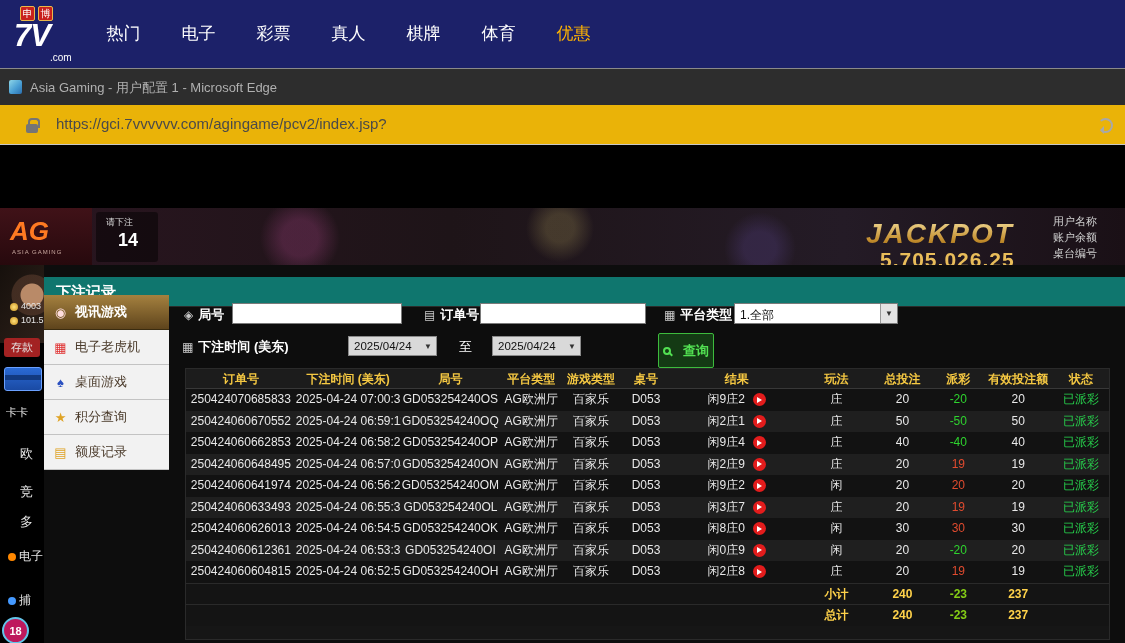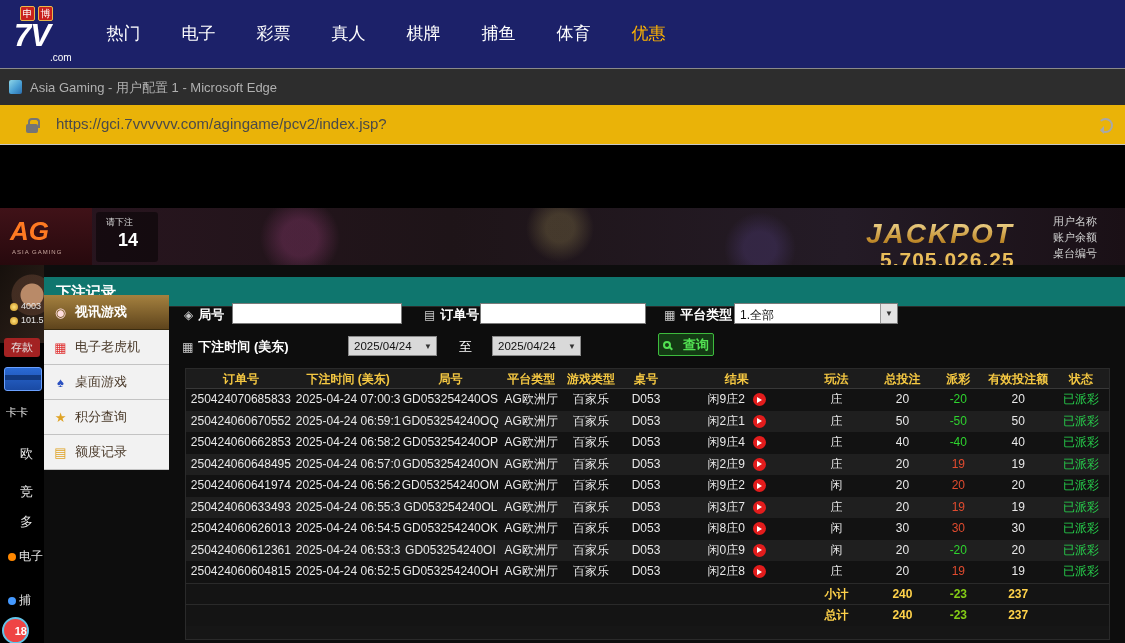--- a/index.html
+++ b/index.html
@@ -55,22 +55,22 @@
       linear-gradient(120deg,#16100c,#2e211a); }
   .frag { position:absolute; color:#e6e6e6; white-space:nowrap; }
   .coin { display:inline-block; width:8px; height:8px; border-radius:50%; background:radial-gradient(#ffe07a,#c89020); margin-right:3px; vertical-align:middle; }
   .dot-orange { display:inline-block; width:8px; height:8px; border-radius:50%; background:#f80; margin-right:3px; vertical-align:middle; }
   .dot-blue { display:inline-block; width:8px; height:8px; border-radius:50%; background:#49f; margin-right:3px; vertical-align:middle; }
   #frag-deposit { left:4px; top:193px; background:#a32222; border-radius:3px; padding:2px 7px; font-size:11px; }
   #frag-card { position:absolute; left:4px; top:222px; width:38px; height:24px; border-radius:3px;
     background:linear-gradient(#2a6ad4,#1a4aa4); border:1px solid #6aa0ff; }
   #frag-card::after { content:''; position:absolute; left:0; top:7px; width:100%; height:5px; background:#123a80; }
   #frag-badge18 { position:absolute; left:2px; top:472px; width:27px; height:27px; border-radius:50%;
-    background:#ef4444; border:2px solid #63c3e8; color:#fff; font-size:11px; font-weight:bold;
-    text-align:right; line-height:24px; }
+    background:#be185d; border:2px solid #63c3e8; color:#fff; font-size:11px; font-weight:bold;
+    text-align:center; line-height:24px; }
   
   #modal { position:absolute; left:44px; top:265px; width:1081px; height:378px; background:#0d0d0d; z-index:10; }
   #modal-titlebar { position:absolute; left:0; top:12px; width:1081px; height:30px; background:#0f766e; border-bottom:1px solid #2b2b2b; }
   #modal-title { position:absolute; left:12px; top:6px; font-size:15px; font-weight:bold; color:#fff; }
   
   #msidebar { position:absolute; left:0; top:30px; width:125px; }
   .side-item { height:35px; background:#f2f2f2; border-bottom:1px solid #c3c3c3; display:flex; align-items:center;
     gap:7px; padding-left:9px; font-size:13px; color:#4a3a2a; cursor:pointer; }
   .side-item.active { background:linear-gradient(180deg,#a5813f,#5e441c); color:#fff; font-weight:bold; border-bottom:1px solid #3a2c10; }
   .side-ico { width:15px; text-align:center; font-size:13px; }
@@ -84,21 +84,21 @@
   #f-order-input { left:436px; top:38px; width:166px; }
   #f-platform { position:absolute; left:690px; top:38px; width:164px; height:21px; background:#fff; border:1px solid #7a7a7a; cursor:pointer; }
   #f-platform .val { position:absolute; left:5px; top:3px; font-size:12px; color:#111; }
   .selarrow { position:absolute; right:0; top:0; bottom:0; width:17px; background:#e3e3e3; border-left:1px solid #999;
     display:flex; align-items:center; justify-content:center; font-size:8px; color:#333; }
   .datebox { position:absolute; width:89px; height:20px; background:#d9d9d9; border:1px solid #8a8a8a;
     font-size:11.5px; color:#111; cursor:pointer; }
   .datebox .val { position:absolute; left:5px; top:3px; }
   .datebox .arr { position:absolute; right:4px; top:5px; font-size:8px; color:#333; }
   #f-to { position:absolute; left:415px; top:73px; font-size:13px; color:#fff; }
-  #search-btn { position:absolute; left:614px; top:68px; width:56px; height:23px; background:#15381214;
+  #search-btn { position:absolute; left:614px; top:68px; width:56px; height:35px; background:#15381214;
     background:#143a14; border:1px solid #3dbb3d; border-radius:2px; display:flex; align-items:center; justify-content:center;
     gap:12px; color:#52e052; font-size:13px; font-weight:bold; cursor:pointer; }
   .mag { width:8px; height:8px; border:2px solid #52e052; border-radius:50%; position:relative; display:inline-block; }
   .mag::after { content:''; position:absolute; width:5px; height:2px; background:#52e052; transform:rotate(45deg); right:-4px; bottom:-2px; }
   
   #btable { position:absolute; left:141px; top:103px; width:925px; height:272px; background:#161616; border:1px solid #2a2a2a; }
   .tr { display:flex; height:21.5px; line-height:21.5px; }
   #thead { background:#1c1c1c; border-bottom:1px solid #383838; height:20px; line-height:20px; }
   #thead .td { color:#f5c842; font-weight:bold; }
   .td { font-size:12px; color:#e8e8e8; text-align:center; overflow:hidden; white-space:nowrap; }
@@ -129,21 +129,20 @@
     </div>
     <div class="brand">7V</div>
     <div class="brand-suffix">.com</div>
   </div>
   <nav id="navlist">
     <a class="nav-item">热门</a>
     <a class="nav-item">电子</a>
     <a class="nav-item">彩票</a>
     <a class="nav-item">真人</a>
     <a class="nav-item">棋牌</a>
-    <a class="nav-item">捕鱼</a>
     <a class="nav-item">体育</a>
     <a class="nav-item hl">优惠</a>
   </nav>
 </header>
 
 <div id="titlebar">
   <span id="favicon"></span>
   <span id="wtitle">Asia Gaming - 用户配置 1 - Microsoft Edge</span>
 </div>
 

